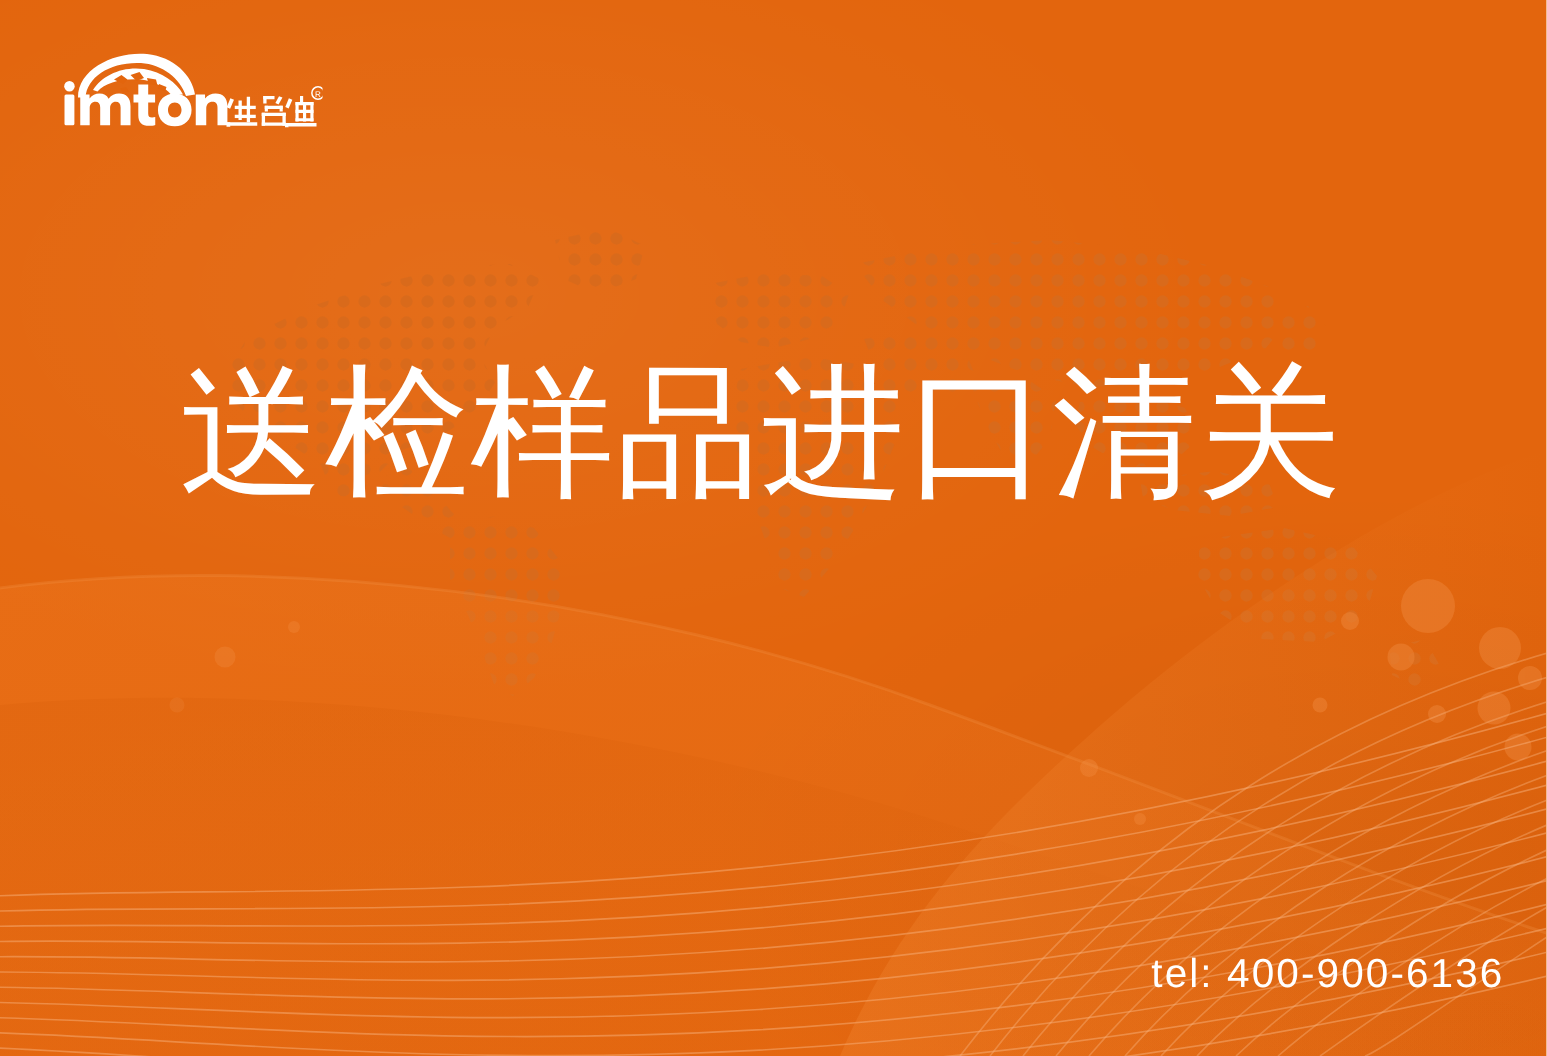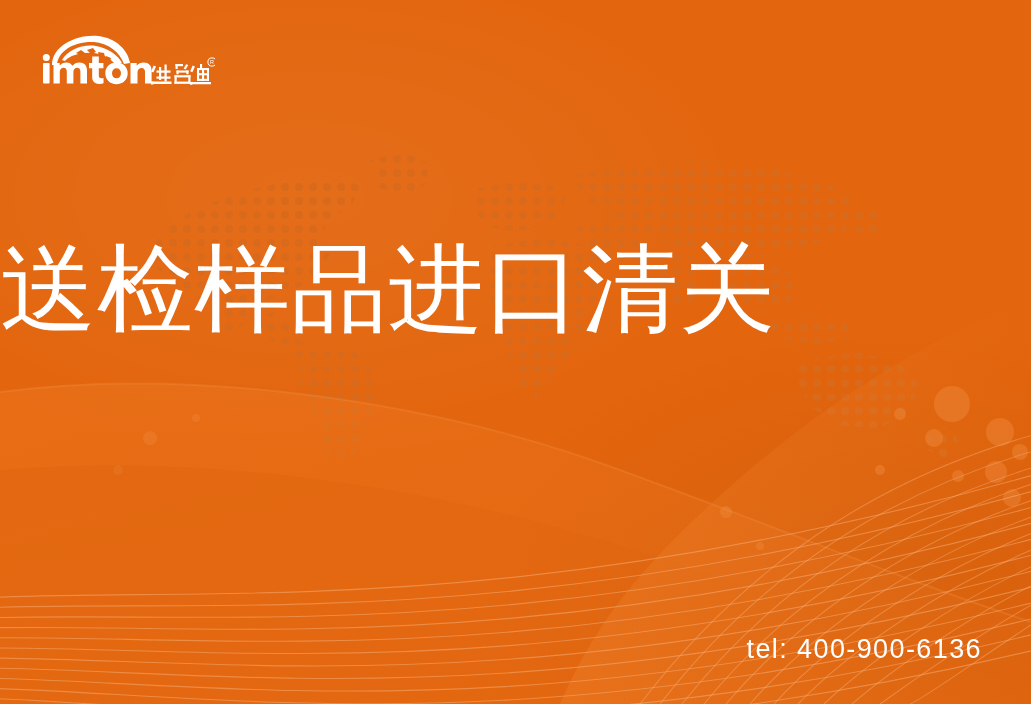--- a/index.html
+++ b/index.html
@@ -53,34 +53,34 @@
     height: 68px;
   }
   .logo svg { display: block; }
 
   
   .headline {
     position: absolute;
     left: 0;
     right: 16px;
     top: 228px;
-    text-align: left;
+    text-align: center;
     color: #ffffff;
     font-size: 96px;
     line-height: 1.28;
     font-weight: 400;
     letter-spacing: 1px;
     white-space: nowrap;
   }
   .headline .line { display: block; }
 
   
   .tel {
     position: absolute;
-    right: 49px;
+    right: 28px;
     top: 634px;
     color: #ffffff;
     font-size: 27px;
     letter-spacing: 1.4px;
     font-weight: 400;
   }
 </style>
 </head>
 <body>
 

